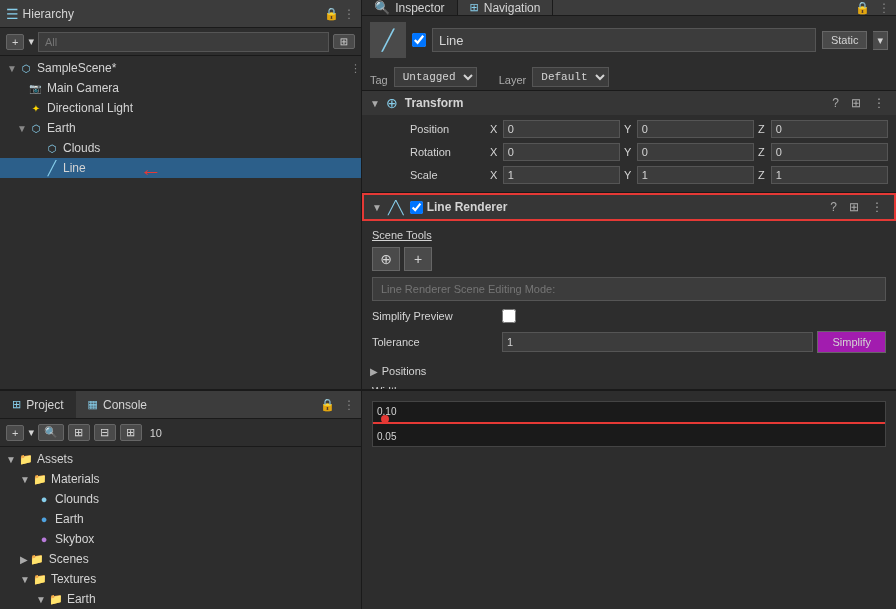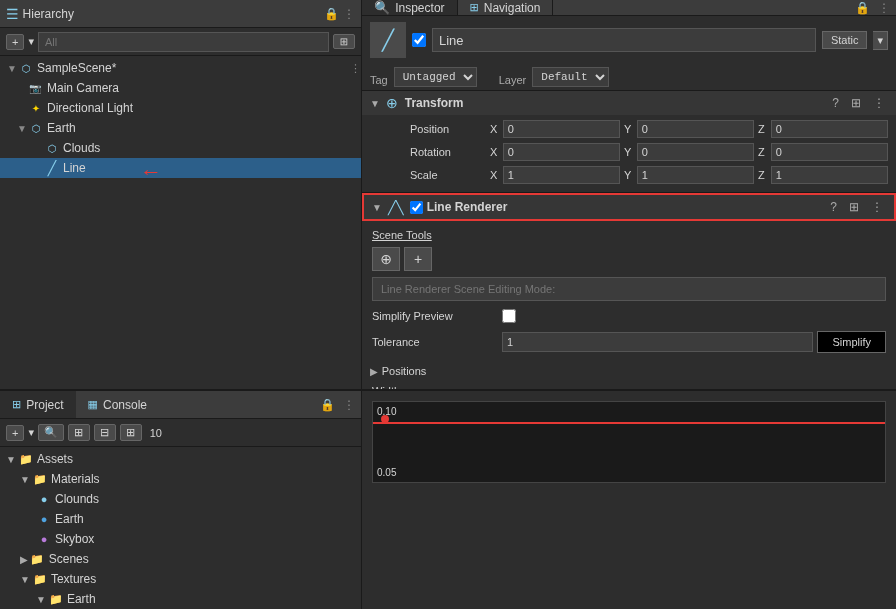--- a/index.html
+++ b/index.html
@@ -420,21 +420,21 @@
       background: #3c3c3c;
       border: 1px solid #555;
       color: #d4d4d4;
       padding: 1px 4px;
       font-size: 11px;
       width: 100%;
       height: 20px;
     }
 
     .simplify-btn {
-      background: #000000;
+      background: #a21caf;
       border: 1px solid #666;
       color: #d4d4d4;
       padding: 2px 14px;
       font-size: 11px;
       cursor: pointer;
       white-space: nowrap;
       height: 22px;
     }
 
     .loop-row {
@@ -474,21 +474,21 @@
     }
 
     .width-label {
       font-size: 11px;
       color: #d4d4d4;
       margin-bottom: 4px;
     }
 
     .width-graph {
       background: #1a1a1a;
-      height: 82px;
+      height: 46px;
       position: relative;
       border: 1px solid #444;
     }
 
     .width-line {
       position: absolute;
       top: 20px;
       left: 0;
       right: 0;
       height: 2px;

